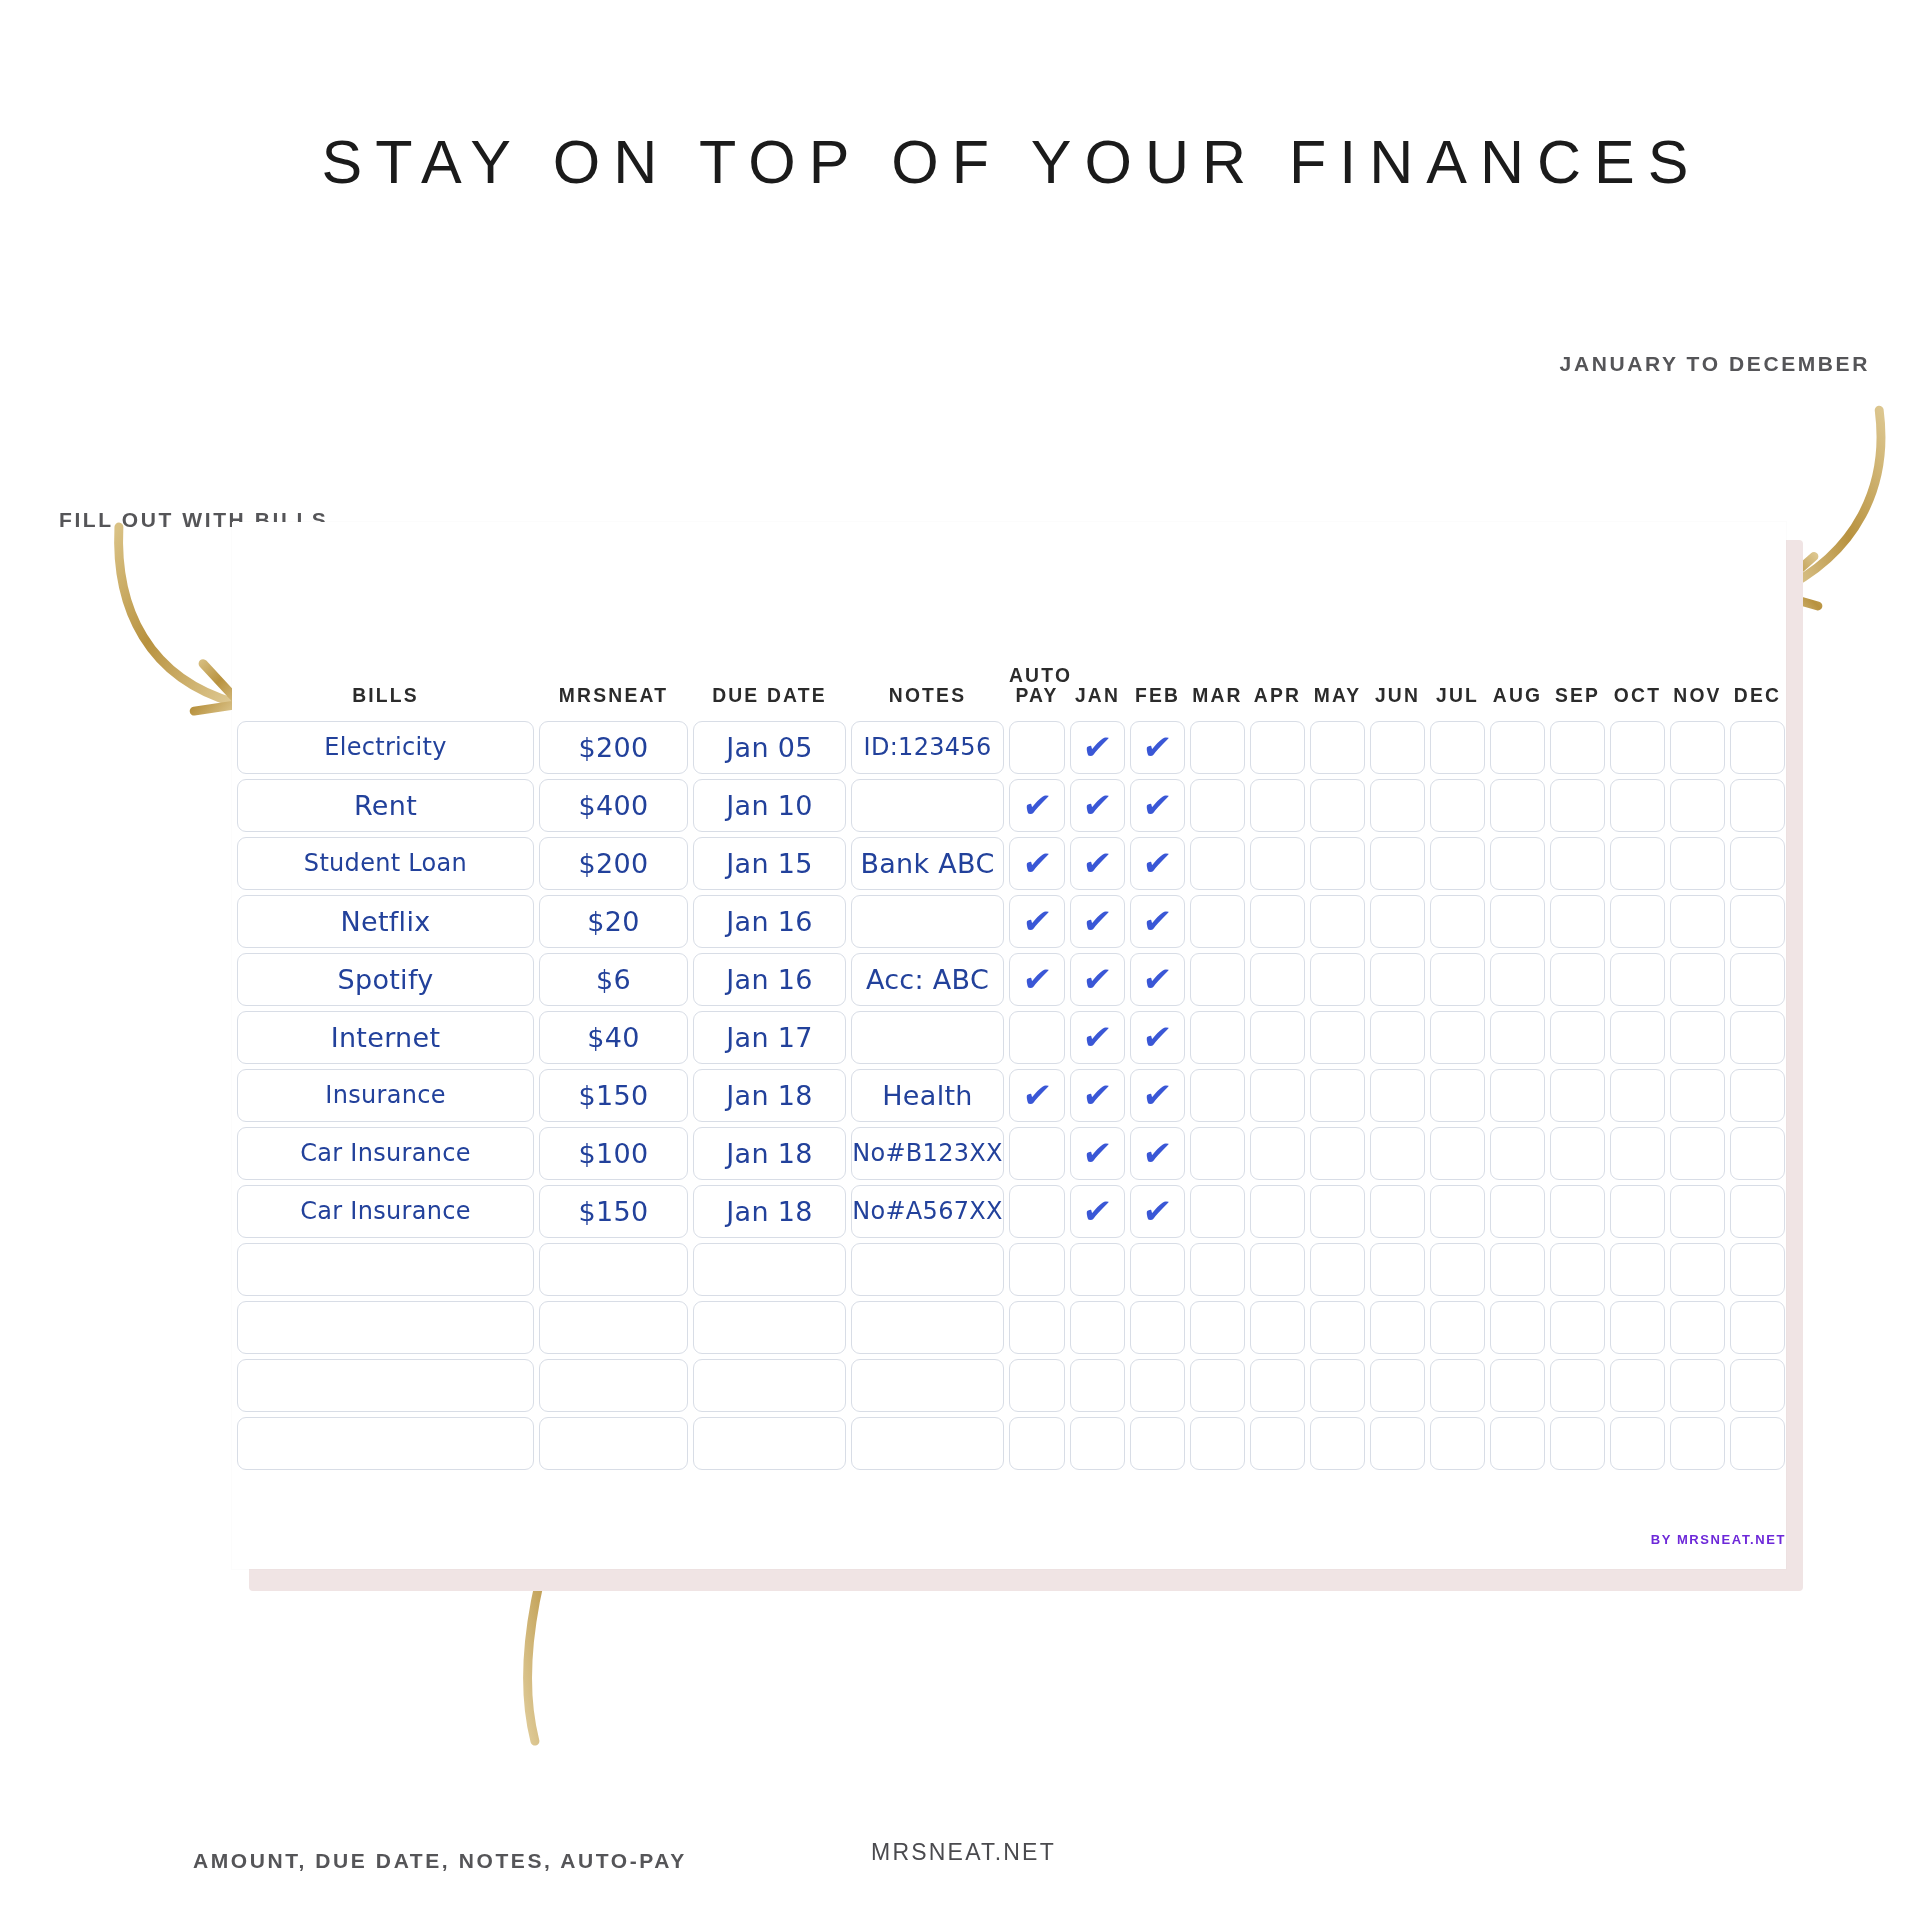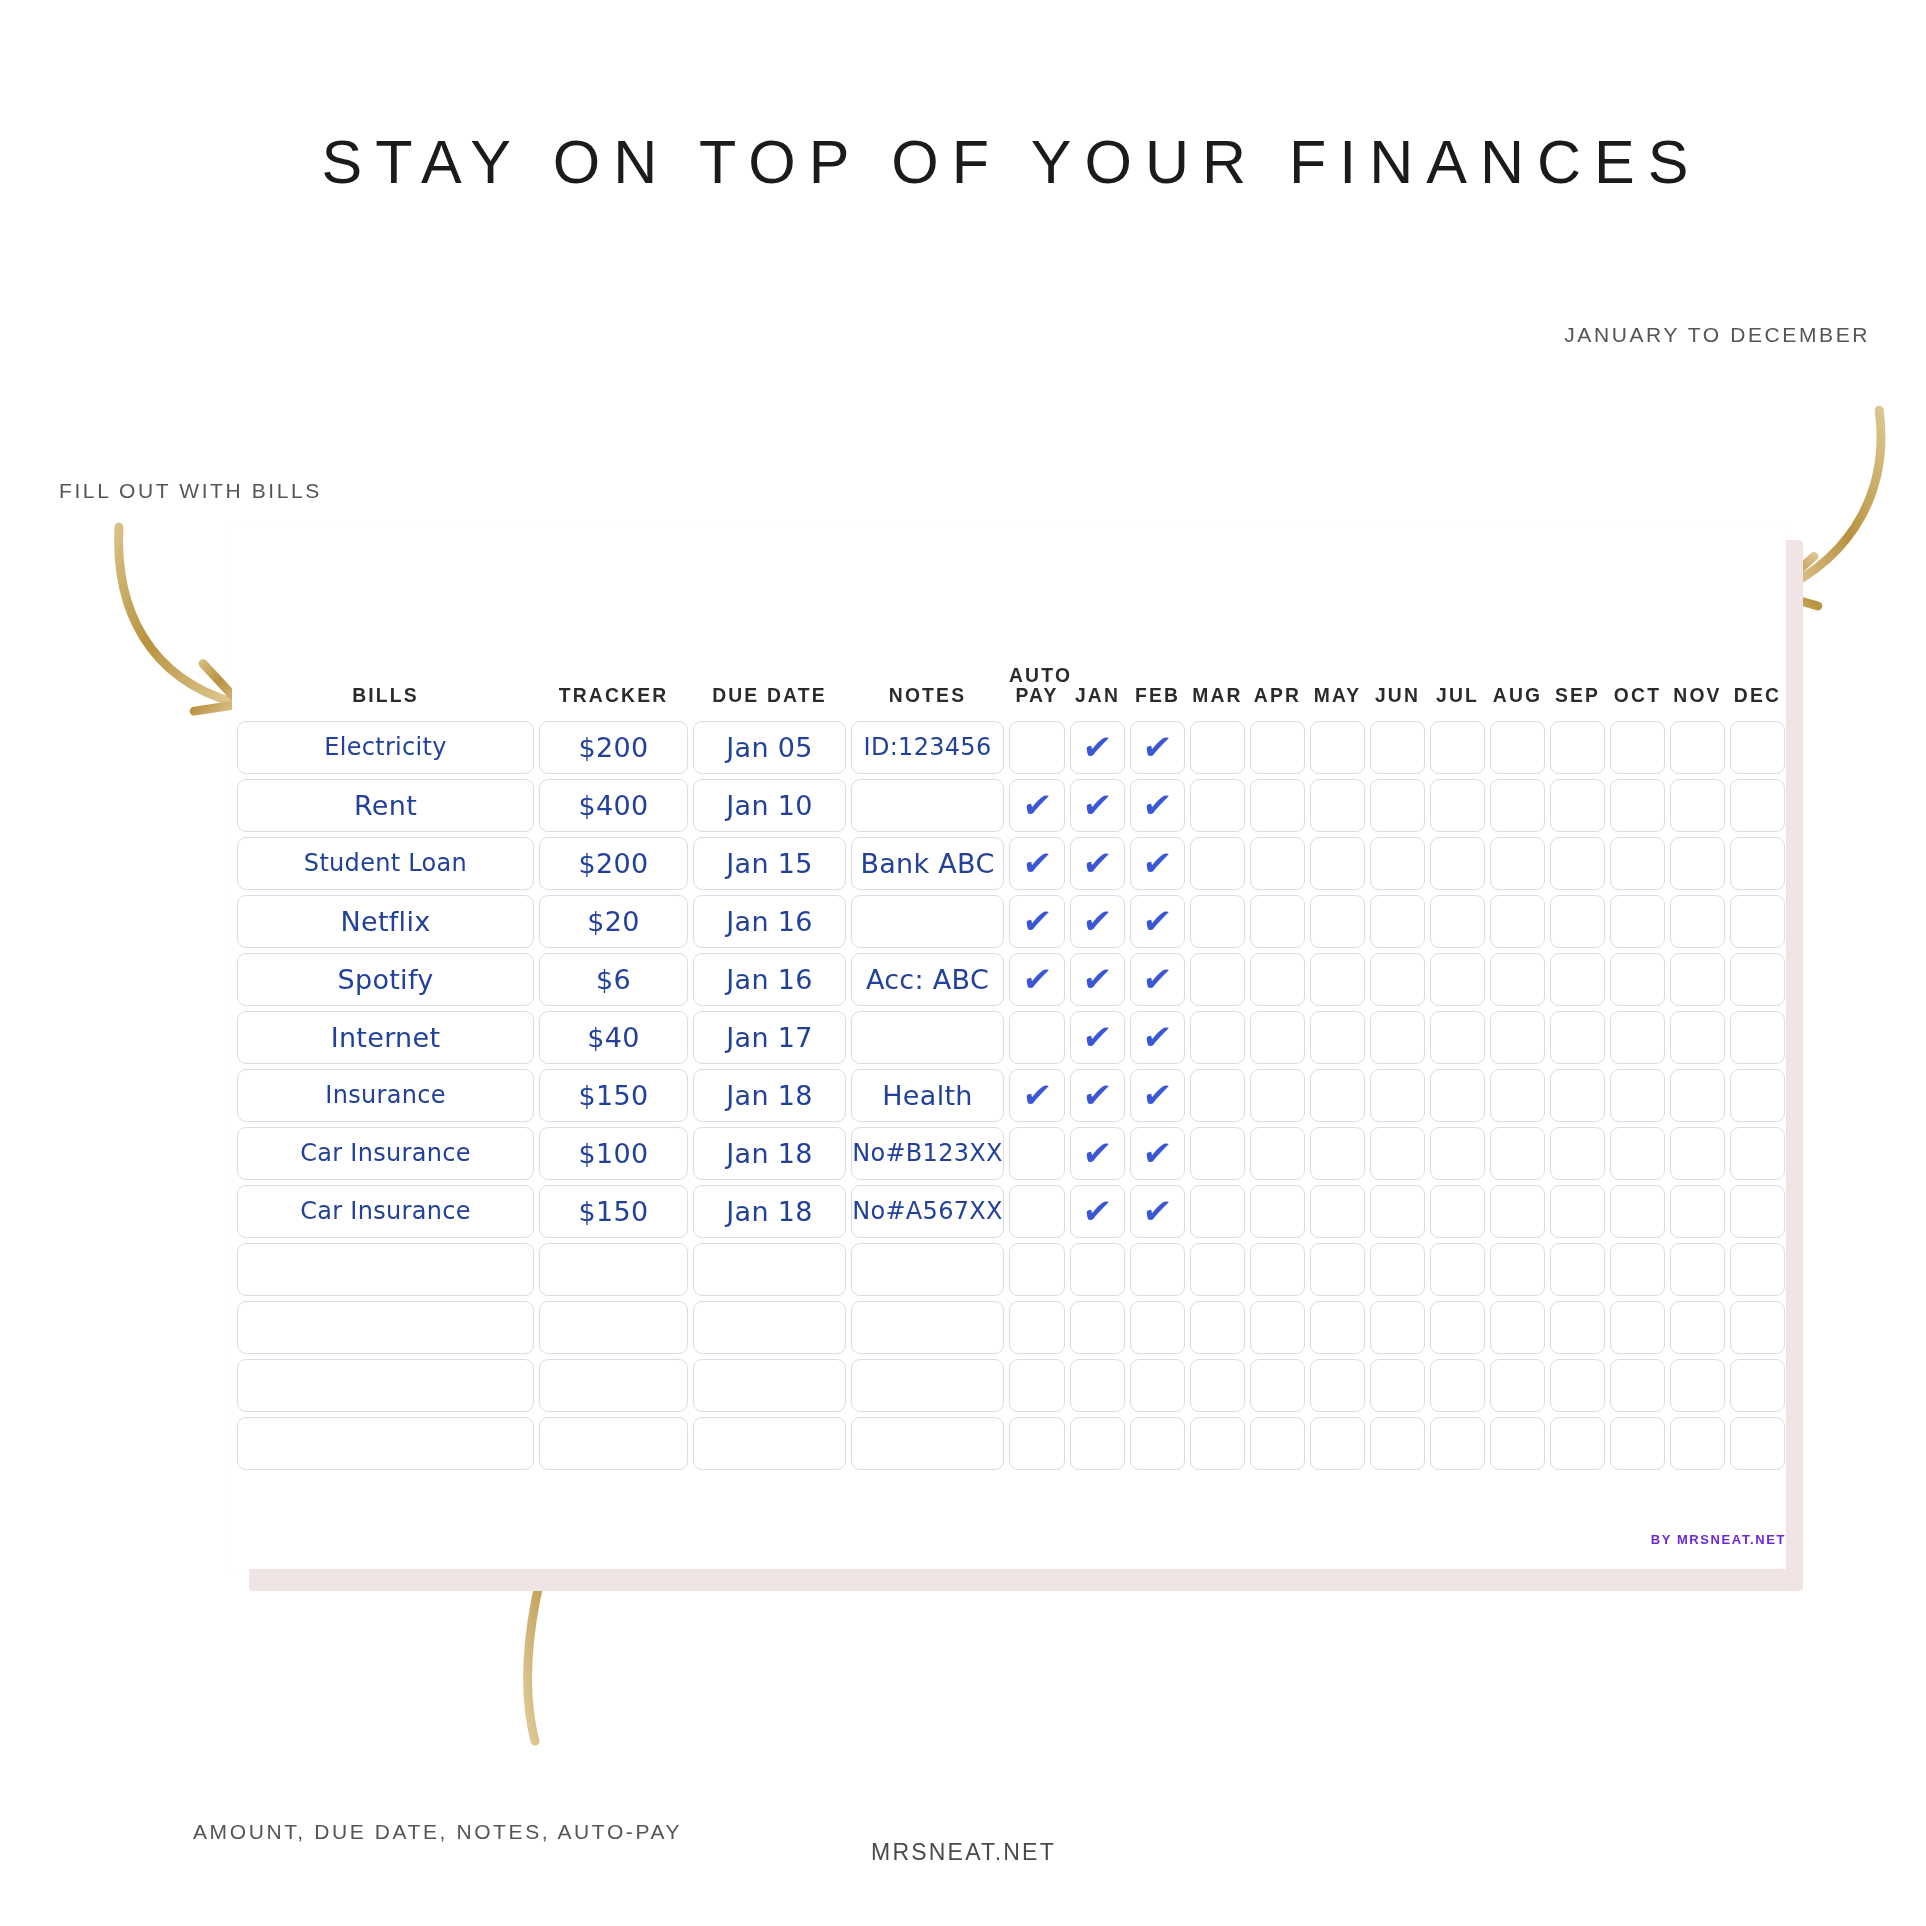--- a/index.html
+++ b/index.html
@@ -28,24 +28,25 @@
     letter-spacing: 13px;
     color: #1b1b1b;
     white-space: nowrap;
     padding-left: 48px;
   }
 
   
   .annot {
     position: absolute;
     font-size: 21px;
-    font-weight: 400;
+    font-weight: 700;
     letter-spacing: 2.6px;
     color: #555558;
     line-height: 1.75;
+    margin-top: 29px;
   }
   #annot-bills { left: 59px; top: 473px; }
   #annot-months { right: 57px; top: 317px; text-align: right; width: 317px; }
   #annot-fields { left: 193px; top: 1814px; }
 
   
   .arrow { position: absolute; pointer-events: none; }
   #arrow-left { left: 109px; top: 515px; }
   #arrow-right { right: 30px; top: 396px; }
   #arrow-bottom { left: 515px; top: 1436px; }
@@ -240,21 +241,21 @@
         <col class="c-mo">
           <col class="c-mo">
           <col class="c-mo">
           <col class="c-mo">
           <col class="c-mo">
           <col class="c-mo">
       </colgroup>
       <thead>
         <tr id="header-row">
           <th>BILLS</th>
-          <th>TRACKER</th>
+          <th>MRSNEAT</th>
           <th>DUE DATE</th>
           <th>NOTES</th>
           <th class="autopay">
             <span>AUTO</span><br>
             <span>PAY</span>
           </th>
 
         <th class="mo">JAN</th>
             <th class="mo">FEB</th>
             <th class="mo">MAR</th>

